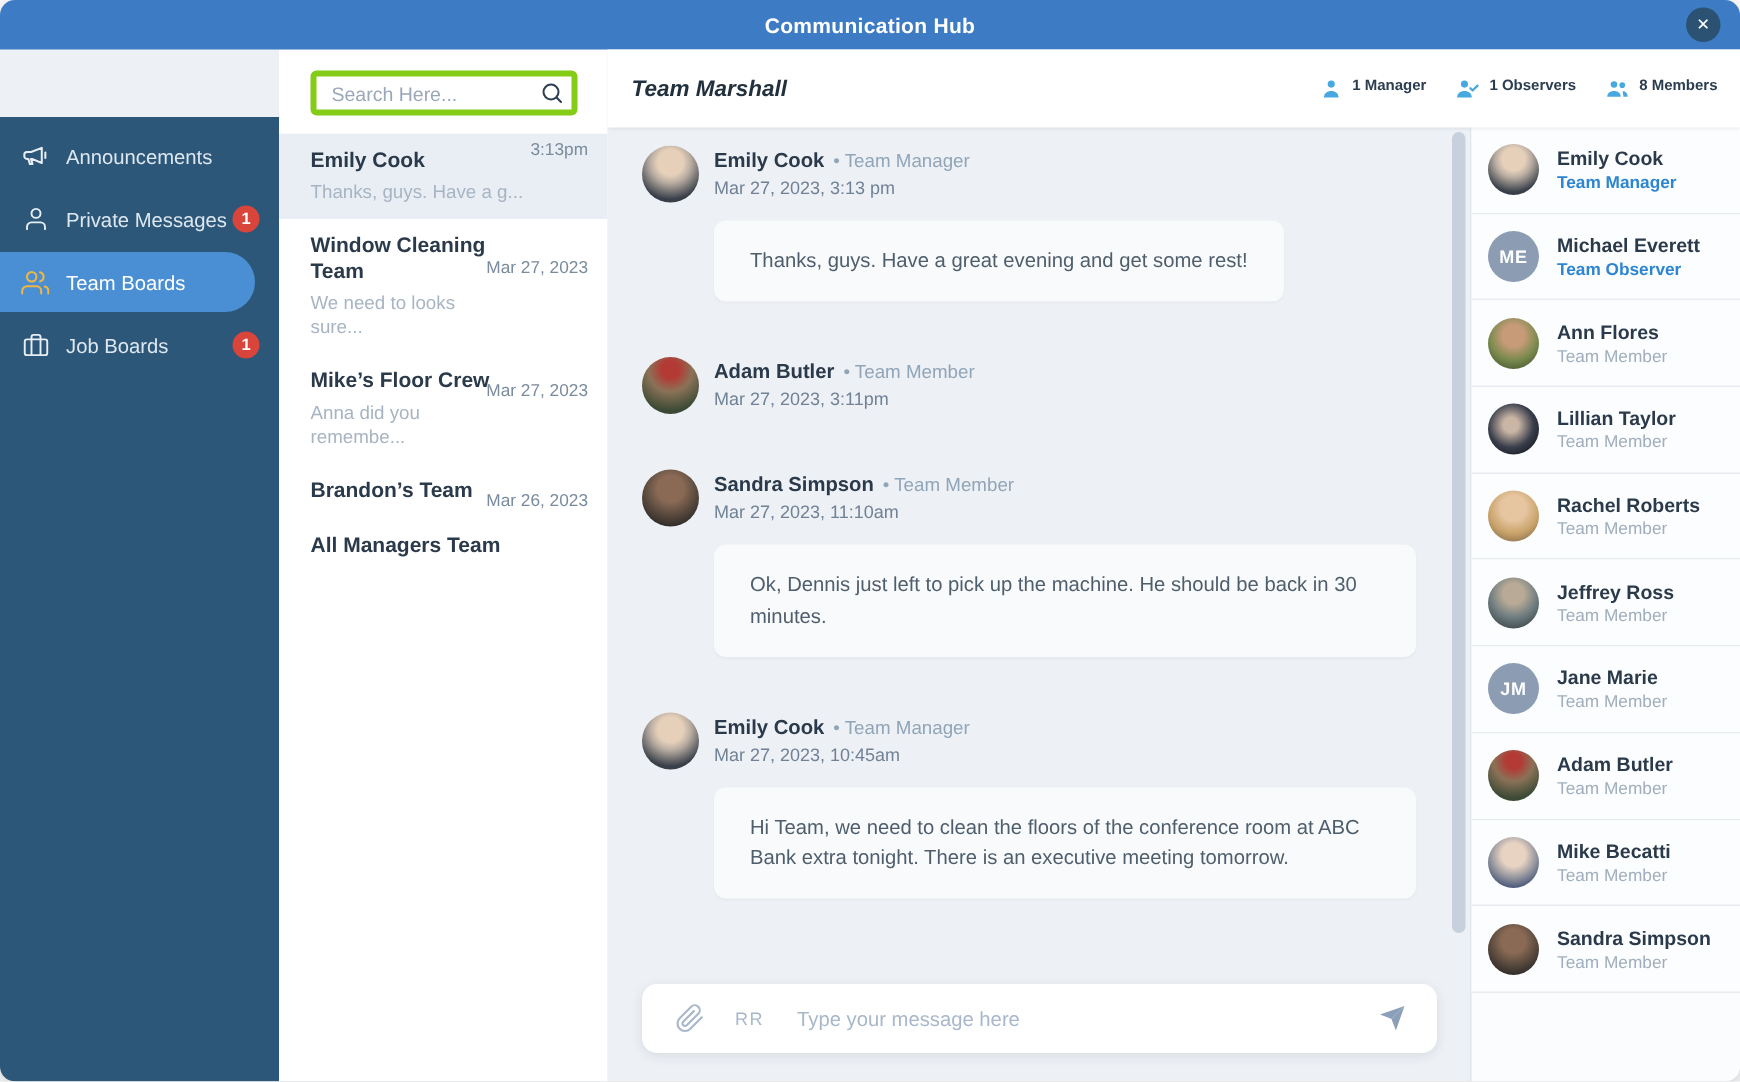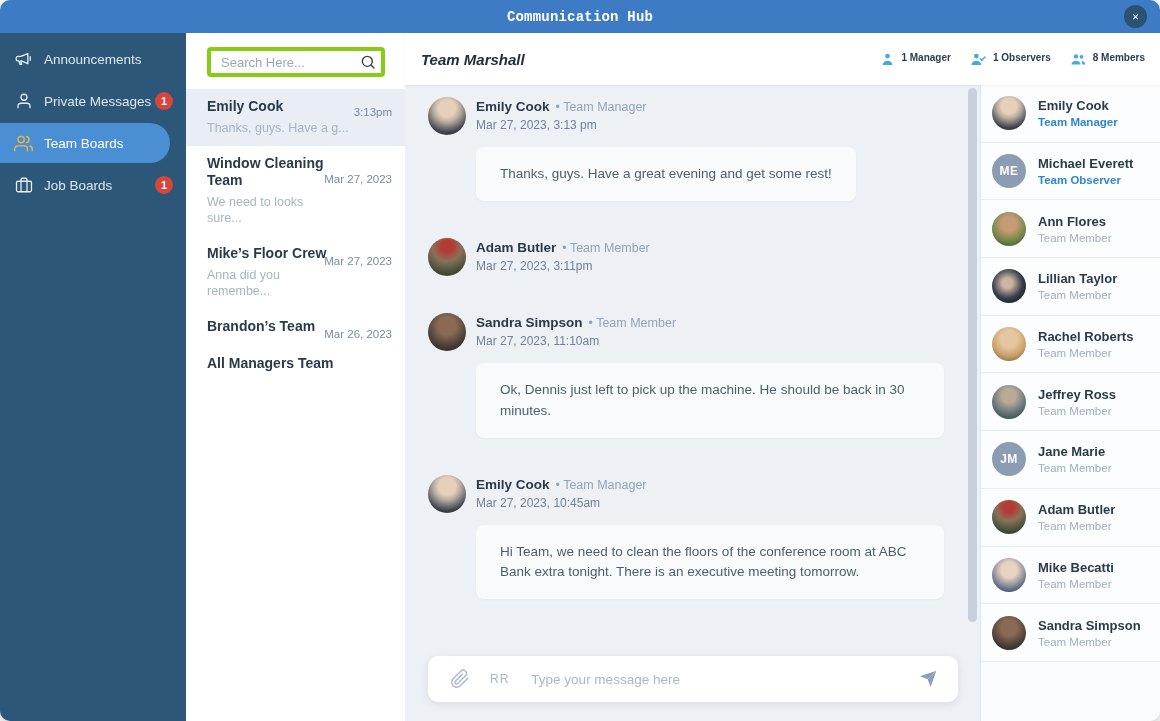--- a/index.html
+++ b/index.html
@@ -1,49 +1,49 @@
 <!DOCTYPE html>
 <html><head>
 <meta charset="utf-8">
 <style>
   * { margin:0; padding:0; box-sizing:border-box; }
   html,body { background:#ffffff; }
   body { font-family:"Liberation Sans","DejaVu Sans",sans-serif; }
   .window { width:1160px; height:721px; border-radius:10px; overflow:hidden; position:relative; background:#edf0f4; box-shadow:0 4px 18px rgba(0,0,0,.25); }
 
   
-  .titlebar { height:33px; background:#3e7bc5; position:relative; display:flex; align-items:center; justify-content:center;font-family:Liberation Mono, monospace; }
+  .titlebar { height:33px; background:#3e7bc5; position:relative; display:flex; align-items:center; justify-content:center; }
   .titlebar-title { color:#ffffff; font-size:14px; font-weight:700; letter-spacing:.2px; }
   .close-btn { position:absolute; right:13px; top:5px; width:23px; height:23px; border-radius:50%; background:#2b5273; color:#ffffff; font-size:11px; display:flex; align-items:center; justify-content:center; cursor:pointer; font-weight:700; }
 
   
   .body { display:flex; height:688px; }
 
   
-  .sidebar { width:186px; background:#2d5778; padding-top:6px; flex:none; }
+  .sidebar { width:186px; background:#2d5778; padding-top:6px; flex:none;margin-top:45px; }
   .side-item { height:40px; margin-bottom:2px; display:flex; align-items:center; gap:11px; padding-left:14px; color:#dde7f0; font-size:13.5px; position:relative; cursor:pointer; }
   .side-item.active { background:#4a8fd4; border-radius:0 21px 21px 0; margin-right:16px; color:#ffffff; }
   .side-item .icn { width:19px; height:19px; flex:none; display:flex; align-items:center; justify-content:center; }
   .side-item svg { stroke:#e8eef5; }
   .side-item.active svg.yellow { stroke:#f2b740; }
   .badge { position:absolute; right:13px; top:50%; transform:translateY(-50%); min-width:18px; height:18px; border-radius:50%; background:#d9453a; color:#fff; font-size:11px; font-weight:700; display:flex; align-items:center; justify-content:center; }
 
   
   .conv-panel { width:219px; background:#ffffff; flex:none; display:flex; flex-direction:column; }
   .search-wrap { position:relative; margin:14px 20px 12px 21px; }
   .search-input { width:100%; height:30px; border:4px solid #84cc16; border-radius:4px; padding:0 30px 0 10px; font-size:13px; color:#33445a; font-family:inherit; outline:none; }
   .search-input::placeholder { color:#9aa7b8; }
   .search-icon { position:absolute; right:9px; top:7px; width:16px; height:16px; cursor:pointer; }
   .conv-list { flex:1; overflow:hidden; }
   .conv-row { position:relative; padding:9px 12px 10px 21px; cursor:pointer; }
   .conv-row.active { background:#e9eef5; }
   .conv-title { font-size:14px; font-weight:700; color:#2b3a4a; line-height:1.25; max-width:140px; white-space:pre-line; }
   .conv-preview { font-size:12.5px; color:#a7b4c3; line-height:1.3; margin-top:4px; white-space:pre-line; }
   .conv-time { position:absolute; right:13px; font-size:11.5px; color:#7b8b9e; }
-  .conv-row:nth-child(1) .conv-time { top:17px; }
+  .conv-row:nth-child(1) .conv-time { top:5px; }
   .conv-row:nth-child(2) .conv-time { top:27px; }
   .conv-row:nth-child(3) .conv-time { top:19px; }
   .conv-row:nth-child(4) .conv-time { top:19px; }
 
   
   .main { flex:1; display:flex; flex-direction:column; min-width:0; }
   .chat-header { height:52px; background:#ffffff; display:flex; align-items:center; justify-content:space-between; padding:0 15px 0 16px; box-shadow:0 1px 2px rgba(40,60,90,.08); position:relative; z-index:2; }
   .chat-title { font-size:15px; font-weight:700; color:#22303e;font-style:italic; }
   .stats { display:flex; align-items:center; gap:19px; }
   .stat { display:flex; align-items:flex-start; gap:6px; font-size:10px; font-weight:700; color:#2b3d4f; }

